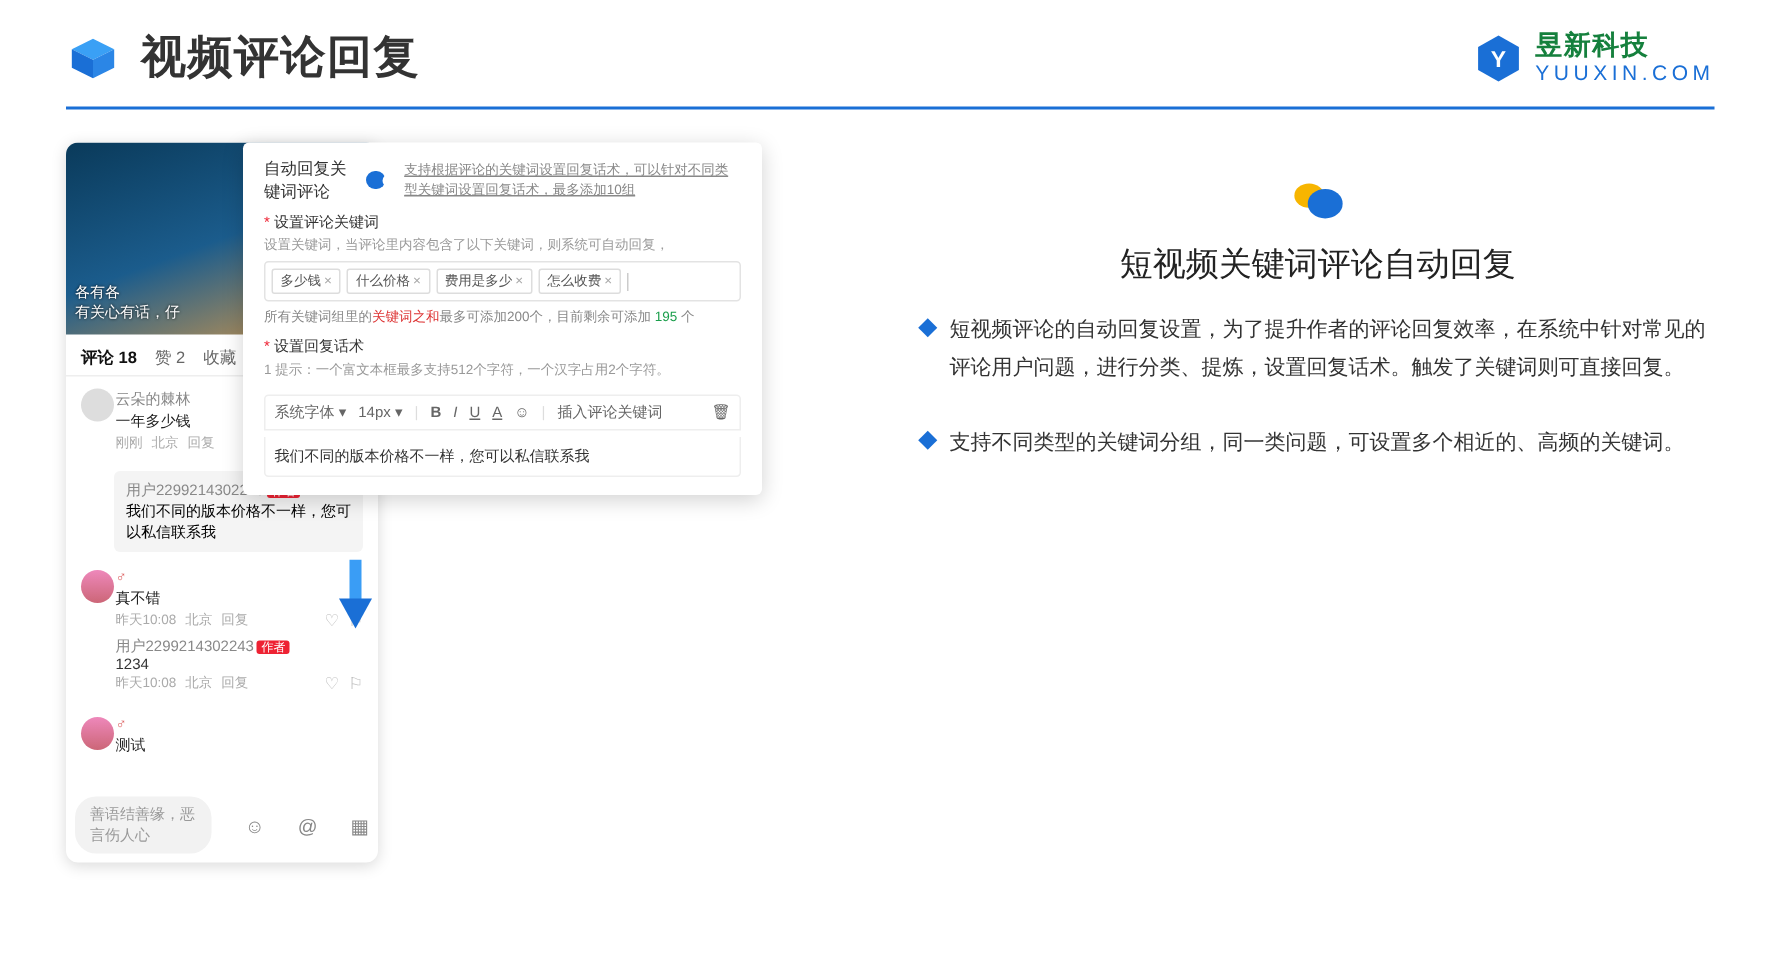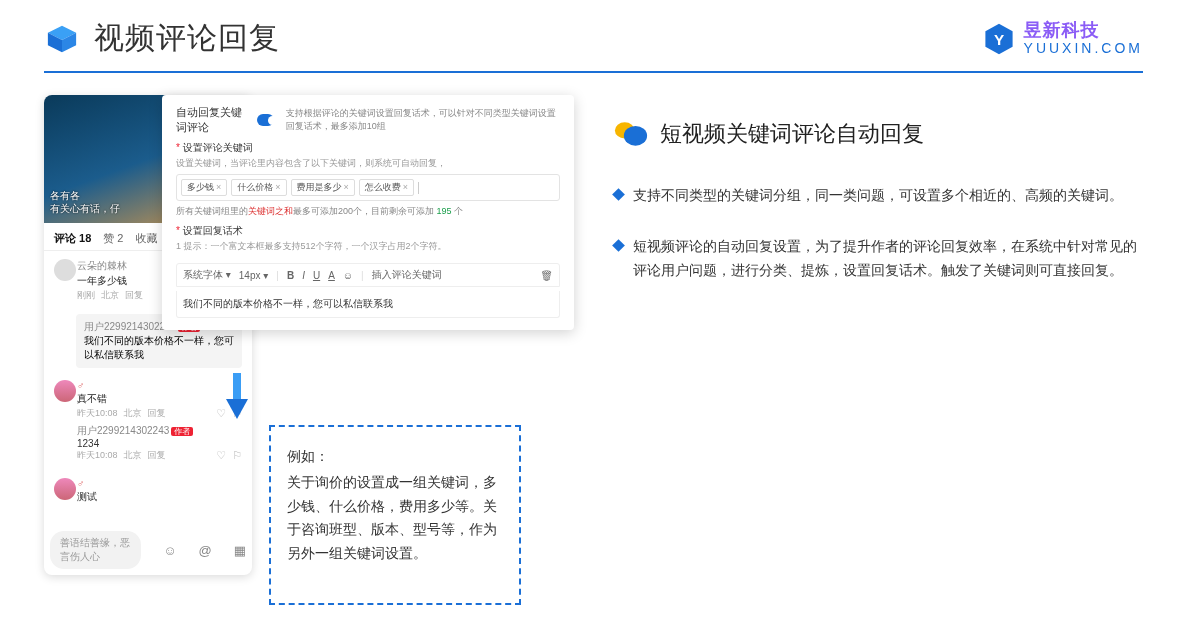--- a/index.html
+++ b/index.html
@@ -1,24 +1,24 @@
 <!DOCTYPE html>
 <html><head>
 <meta charset="utf-8">
 <style>
 * { margin: 0; padding: 0; box-sizing: border-box; }
 body { font-family: "Microsoft YaHei", "PingFang SC", sans-serif; width: 1177px; height: 637px; background: #fff; position: relative; overflow: hidden; }
 .header { display: flex; align-items: center; justify-content: space-between; padding: 18px 34px 10px 44px; }
 .title-block { display: flex; align-items: center; gap: 14px; }
 .cube-icon { width: 36px; height: 30px; position: relative; }
-.main-title { font-size: 30px; font-weight: 400; color: #333; letter-spacing: 1px; }
+.main-title { font-size: 30px; font-weight: 700; color: #333; letter-spacing: 1px; }
 .brand { display: flex; align-items: center; gap: 8px; }
 .brand-logo { width: 34px; height: 34px; }
 .brand-text { display: flex; flex-direction: column; line-height: 1.1; }
-.brand-cn { font-size: 18px; font-weight: 700; color: #8b5cf6; letter-spacing: 1px; }
+.brand-cn { font-size: 18px; font-weight: 700; color: #15803d; letter-spacing: 1px; }
 .brand-en { font-size: 14px; color: #1a6fd6; letter-spacing: 3px; }
 .divider { height: 2px; background: #1a6fd6; margin: 2px 34px 0 44px; }
 .content { display: flex; padding: 22px 34px 0 44px; gap: 50px; }
 .left-col { width: 520px; position: relative; }
 .right-col { flex: 1; padding-top: 24px; }
 
 
 .phone { position: absolute; left: 0; top: 0; width: 208px; height: 480px; background: #fff; border-radius: 8px; box-shadow: 0 2px 10px rgba(0,0,0,.15); overflow: hidden; font-size: 10px; }
 .phone-top { height: 128px; background: linear-gradient(160deg,#0a3a5a 0%, #1b5c8c 50%, #d79a4a 100%); position: relative; padding: 5px 6px; }
 .status-bar { color: #fff; font-size: 10px; display: flex; justify-content: flex-end; }
@@ -33,25 +33,25 @@
 .comment-meta { color: #aaa; font-size: 9px; display: flex; gap: 6px; align-items: center; }
 .reply-box { margin: 4px 10px 4px 32px; background: #f4f4f4; border-radius: 4px; padding: 6px 8px; font-size: 10px; }
 .reply-box .uname { color: #888; }
 .badge-author { background: #e23; color: #fff; font-size: 8px; padding: 0 3px; border-radius: 2px; margin-left: 2px; }
 .like-icon { color: #bbb; font-size: 11px; }
 .phone-input { position: absolute; bottom: 6px; left: 6px; right: 6px; display: flex; align-items: center; gap: 22px; }
 .phone-input-field { flex: 1; background: #f2f2f2; border-radius: 14px; padding: 5px 10px; font-size: 10px; color: #999; }
 .phone-input-icon { color: #888; font-size: 13px; }
 
 
-.panel { position: absolute; left: 118px; top: 0; width: 412px; background: #fff; border-radius: 4px; box-shadow: 0 3px 14px rgba(0,0,0,.18); padding: 10px 14px 12px; font-size: 10px; color: #666; }
+.panel { position: absolute; left: 118px; top: 0; width: 346px; background: #fff; border-radius: 4px; box-shadow: 0 3px 14px rgba(0,0,0,.18); padding: 10px 14px 12px; font-size: 10px; color: #666; }
 .panel-head { display: flex; align-items: center; gap: 8px; color: #333; font-size: 11px; }
 .toggle { width: 22px; height: 12px; background: #1a6fd6; border-radius: 6px; position: relative; }
 .toggle::after { content: ""; width: 9px; height: 9px; background: #fff; border-radius: 50%; position: absolute; left: 11px; top: 1.5px; }
-.panel-desc { color: #888; font-size: 9px; margin-left: 4px; }
+.panel-desc { color: #888; font-size: 9px; margin-left: 4px; text-decoration: underline; }
 .panel-tabs { display: flex; gap: 8px; margin: 10px 0 6px; align-items: center; }
 .ptab { padding: 3px 8px; border: 1px solid transparent; font-size: 10px; }
 .ptab.active { color: #1a6fd6; border-bottom: 2px solid #1a6fd6; }
 .ptab-close { color: #aaa; margin-left: 2px; }
 .panel-label { color: #333; font-size: 10px; margin-top: 6px; }
 .panel-label::before { content: "* "; color: #e23; }
 .panel-sub { color: #999; font-size: 9px; margin: 2px 0; }
 .tag-row { display: flex; flex-wrap: wrap; gap: 4px; margin: 4px 0; align-items: center; border: 1px solid #e3e3e3; padding: 4px; border-radius: 3px; }
 .tag { border: 1px solid #ddd; padding: 1px 5px; border-radius: 2px; font-size: 9px; color: #555; }
 .tag .x { color: #aaa; margin-left: 2px; }
@@ -61,21 +61,21 @@
 .editor-tb { display: flex; gap: 8px; align-items: center; margin: 10px 0 4px; font-size: 10px; color: #666; border: 1px solid #eee; padding: 4px 6px; border-radius: 3px 3px 0 0; justify-content: space-between; }
 .tb-left { display: flex; gap: 8px; align-items: center; }
 .tb-item { font-size: 10px; color: #666; }
 .editor-body { border: 1px solid #eee; border-top: none; padding: 6px; font-size: 10px; color: #333; border-radius: 0 0 3px 3px; }
 
 .arrow { position: absolute; left: 178px; top: 278px; width: 30px; height: 50px; }
 
 .example-box { position: absolute; left: 225px; top: 330px; width: 252px; height: 180px; border: 2px dashed #1a6fd6; padding: 18px 16px; font-size: 14px; color: #333; line-height: 1.7; }
 .example-box .ex-title { margin-bottom: 2px; }
 
-.right-title-row { display: flex; align-items: center; gap: 12px; margin-bottom: 34px; }
+.right-title-row { display: flex; align-items: center; gap: 12px; margin-bottom: 16px; flex-direction: column; }
 .bubble-icon { width: 34px; height: 30px; position: relative; }
 .right-title { font-size: 22px; color: #222; font-weight: 500; }
 .bullet { display: flex; gap: 10px; margin-bottom: 26px; font-size: 14px; color: #333; line-height: 1.75; }
 .diamond { width: 9px; height: 9px; background: #1a6fd6; transform: rotate(45deg); margin-top: 7px; flex-shrink: 0; }
 </style>
 </head>
 <body>
 
 <div class="header">
   <div class="title-block">
@@ -215,39 +215,35 @@
         <span class="tb-item">🗑</span>
       </div>
       <div class="editor-body">我们不同的版本价格不一样，您可以私信联系我</div>
     </div>
 
     <svg class="arrow" viewBox="0 0 30 50">
       <rect x="11" y="0" width="8" height="28" fill="#3a9df5"></rect>
       <polygon points="4,26 26,26 15,46" fill="#1a6fd6"></polygon>
     </svg>
 
-    <div class="example-box">
-      <div class="ex-title">例如：</div>
-      <div>关于询价的设置成一组关键词，多少钱、什么价格，费用多少等。关于咨询班型、版本、型号等，作为另外一组关键词设置。</div>
-    </div>
 
   </div>
 
   <div class="right-col">
     <div class="right-title-row">
       <div class="bubble-icon">
         <svg viewBox="0 0 38 32" width="34" height="30">
           <ellipse cx="12" cy="12" rx="11" ry="9" fill="#f7b500"></ellipse>
           <ellipse cx="24" cy="18" rx="13" ry="11" fill="#1a6fd6"></ellipse>
         </svg>
       </div>
       <div class="right-title">短视频关键词评论自动回复</div>
     </div>
     <div class="bullet">
       <div class="diamond"></div>
-      <div>支持不同类型的关键词分组，同一类问题，可设置多个相近的、高频的关键词。</div>
+      <div>短视频评论的自动回复设置，为了提升作者的评论回复效率，在系统中针对常见的评论用户问题，进行分类、提炼，设置回复话术。触发了关键词则可直接回复。</div>
     </div>
     <div class="bullet">
       <div class="diamond"></div>
-      <div>短视频评论的自动回复设置，为了提升作者的评论回复效率，在系统中针对常见的评论用户问题，进行分类、提炼，设置回复话术。触发了关键词则可直接回复。</div>
+      <div>支持不同类型的关键词分组，同一类问题，可设置多个相近的、高频的关键词。</div>
     </div>
   </div>
 </div>
 
 </body></html>

